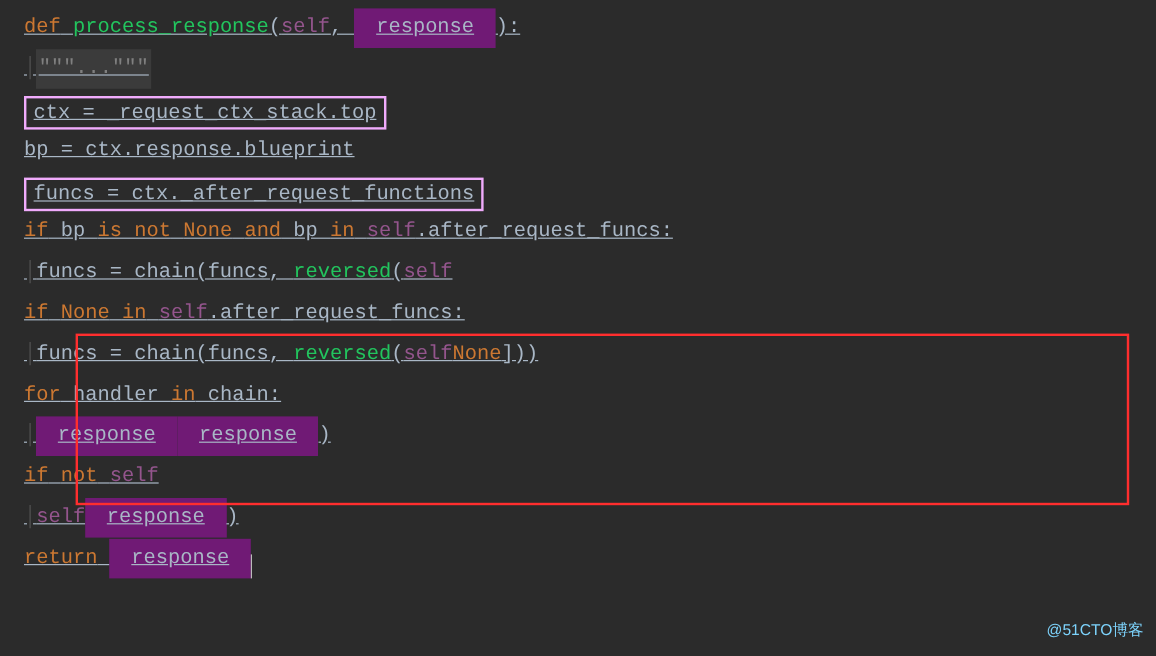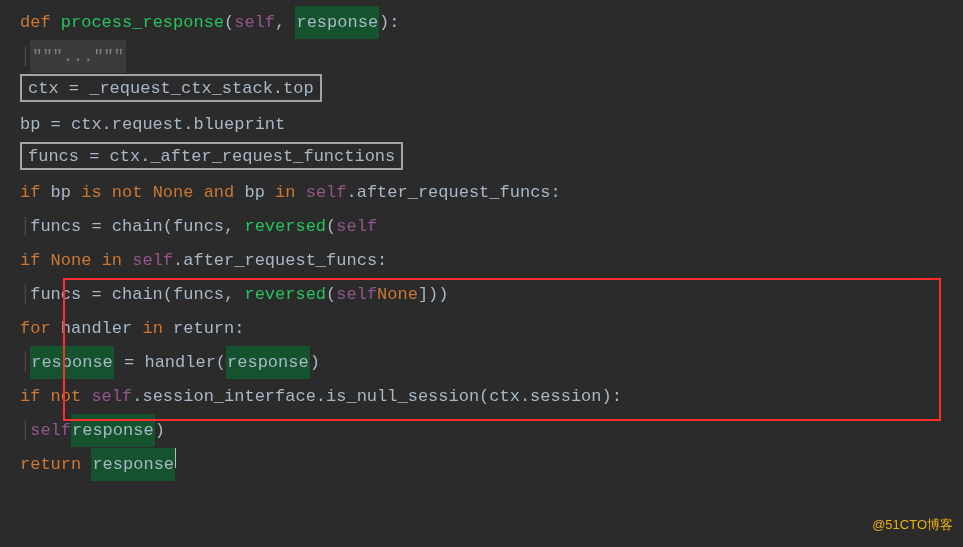--- a/index.html
+++ b/index.html
@@ -8,28 +8,28 @@
     font-family: "Courier New", Consolas, Monaco, monospace;
     font-size: 17px;
     line-height: 33px;
     color: #a9b7c6;
     width: 963px;
     height: 547px;
     overflow: hidden;
     position: relative;
     padding: 6px 0 0 20px;
   }
-  .line { white-space: pre; height: 34px; display: flex; align-items: flex-start; }
+  .line { white-space: pre; height: 34px; display: flex; align-items: flex-end; text-decoration: underline; }
   .kw   { color: #cc7832; }
   .fn   { color: #22c55e; }
   .self { color: #94558d; }
-  .param-hl { background: #14532d; color: #a9b7c6; padding: 0 1px; }
+  .param-hl { background: #701a75; color: #a9b7c6; padding: 0 18px; }
   .guide { color: #4d4d4d; }
   .box {
-    border: 2px solid #a3a3a3;
+    border: 2px solid #f0abfc;
     padding: 0 6px;
     display: inline-flex;
     align-items: center;
     height: 28px;
   }
   .block-box {
     border: 2px solid #ff2e2e;
     position: absolute;
     left: 63px;
     top: 278px;
@@ -47,50 +47,50 @@
     width: 1px;
     height: 20px;
     background: #bbbbbb;
     vertical-align: middle;
   }
   .watermark {
     position: absolute;
     right: 10px;
     bottom: 6px;
     font-size: 13px;
-    color: #eab308;
+    color: #7dd3fc;
     font-family: sans-serif;
   }
 </style>
 </head>
 <body>
 
 <div class="line"><span class="kw">def</span><span> </span><span class="fn">process_response</span><span>(</span><span class="self">self</span><span>, </span><span class="param-hl">response</span><span>):</span></div>
 
 <div class="line">    <span class="guide">│</span>   <span class="docstr">"""..."""</span></div>
 
 <div class="line">    <span class="box"><span>ctx = _request_ctx_stack.top</span></span></div>
 
-<div class="line">    <span>bp = ctx.request.blueprint</span></div>
+<div class="line">    <span>bp = ctx.response.blueprint</span></div>
 
 <div class="line">    <span class="box"><span>funcs = ctx._after_request_functions</span></span></div>
 
 <div class="line">    <span class="kw">if</span><span> bp </span><span class="kw">is not</span><span> </span><span class="kw">None</span><span> </span><span class="kw">and</span><span> bp </span><span class="kw">in</span><span> </span><span class="self">self</span><span>.after_request_funcs:</span></div>
 
 <div class="line">    <span class="guide">│</span>   <span>funcs = chain(funcs, </span><span class="fn">reversed</span><span>(</span><span class="self">self</span></div>
 
 <div class="line">    <span class="kw">if</span><span> </span><span class="kw">None</span><span> </span><span class="kw">in</span><span> </span><span class="self">self</span><span>.after_request_funcs:</span></div>
 
 <div class="line">    <span class="guide">│</span>   <span>funcs = chain(funcs, </span><span class="fn">reversed</span><span>(</span><span class="self">self</span><span class="kw">None</span><span>]))</span></div>
 
-<div class="line">    <span class="kw">for</span><span> handler </span><span class="kw">in</span><span> return:</span></div>
+<div class="line">    <span class="kw">for</span><span> handler </span><span class="kw">in</span><span> chain:</span></div>
 
-<div class="line">    <span class="guide">│</span>   <span class="param-hl">response</span><span> = handler(</span><span class="param-hl">response</span><span>)</span></div>
+<div class="line">    <span class="guide">│</span>   <span class="param-hl">response</span><span class="param-hl">response</span><span>)</span></div>
 
-<div class="line">    <span class="kw">if</span><span> </span><span class="kw">not</span><span> </span><span class="self">self</span><span>.session_interface.is_null_session(ctx.session):</span></div>
+<div class="line">    <span class="kw">if</span><span> </span><span class="kw">not</span><span> </span><span class="self">self</span></div>
 
 <div class="line">    <span class="guide">│</span>   <span class="self">self</span><span class="param-hl">response</span><span>)</span></div>
 
 <div class="line">    <span class="kw">return</span><span> </span><span class="param-hl">response</span><span class="cursor"></span></div>
 
 <div class="block-box"></div>
 
 <div class="watermark">@51CTO博客</div>
 
 </body></html>

